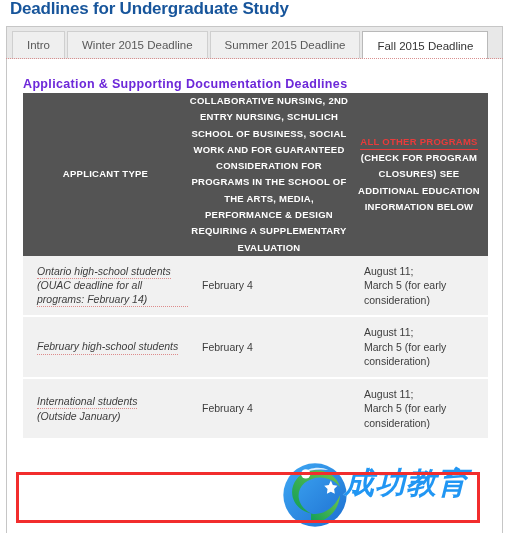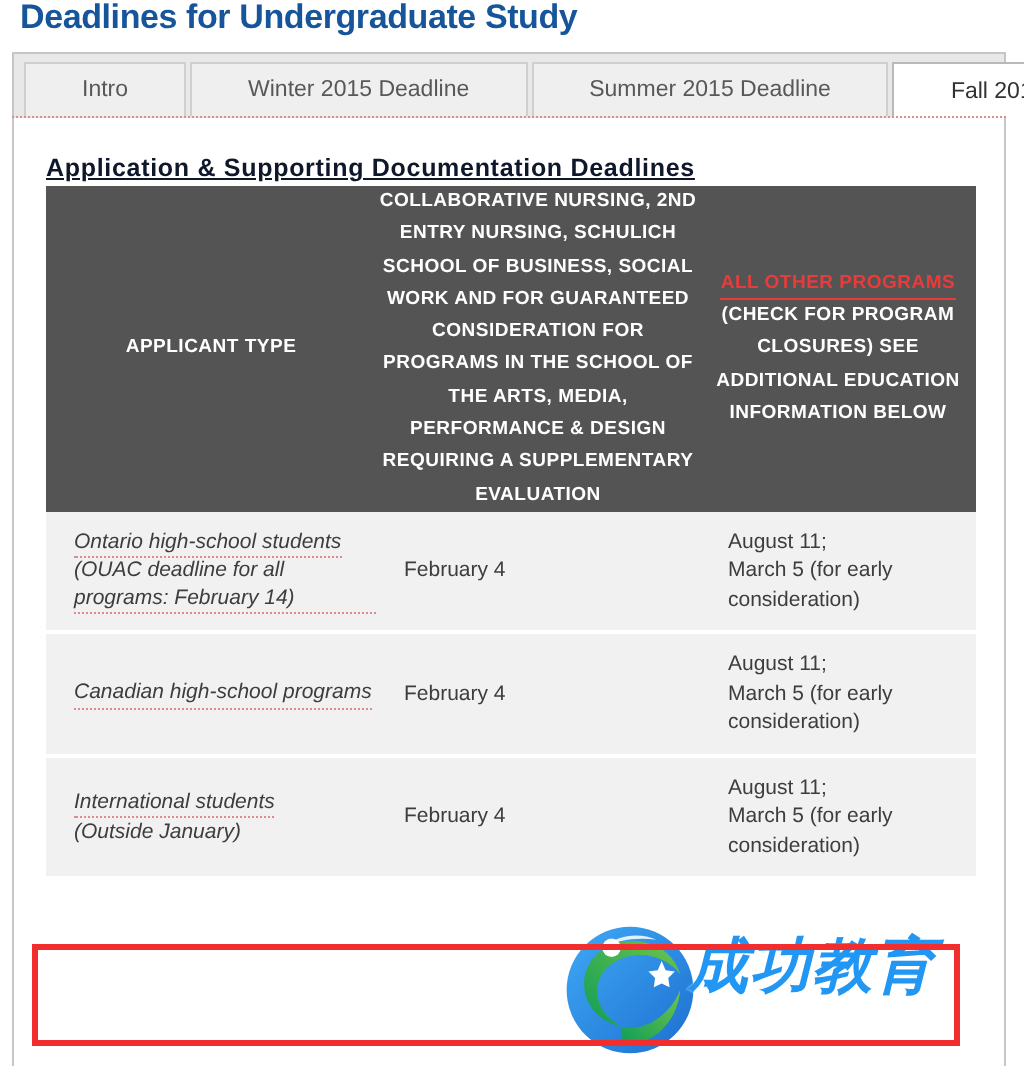--- a/index.html
+++ b/index.html
@@ -46,21 +46,21 @@
     top: 4px;
     display: flex;
     align-items: flex-start;
   }
   .tab {
     height: 27px;
     box-sizing: border-box;
     display: flex;
     align-items: center;
     justify-content: center;
-    padding: 0 28px;
+    padding: 0 14px;
     font-size: 11.5px;
     color: #585858;
     background: #efefef;
     border: 1px solid #cfcfcf;
     border-bottom: none;
     margin-right: 2px;
     white-space: nowrap;
   }
   .tab.active {
     background: #ffffff;
@@ -89,24 +89,23 @@
     border-left: 1px solid #c6c6c6;
     border-right: 1px solid #c6c6c6;
   }
 
   .section-heading {
     position: absolute;
     left: 16px;
     top: 18px;
     font-size: 12.5px;
     font-weight: bold;
-    color: #0f172a;
+    color: #6d28d9;
     letter-spacing: 0.35px;
     white-space: nowrap;
-    text-decoration: underline;
   }
 
   
   .dl-table {
     position: absolute;
     left: 16px;
     top: 34px;
     width: 465px;
     border-collapse: collapse;
     table-layout: fixed;
@@ -279,21 +278,21 @@
           <span class="spellterm">Ontario high-school students</span><br>
           <span class="spellterm">(OUAC deadline for all programs: February 14)</span>
         </td>
         <td class="col-mid">February 4</td>
         <td class="col-right" style="white-space:pre-line">August 11;
 March 5 (for early consideration)</td>
       </tr>
 
       <tr>
         <td class="col-type">
-          <span class="spellterm">Canadian high-school programs</span>
+          <span class="spellterm">February high-school students</span>
         </td>
         <td class="col-mid">February 4</td>
         <td class="col-right" style="white-space:pre-line">August 11;
 March 5 (for early consideration)</td>
       </tr>
 
       <tr>
         <td class="col-type">
           <span class="spellterm">International students</span><br>
           <span>(Outside January)</span>

